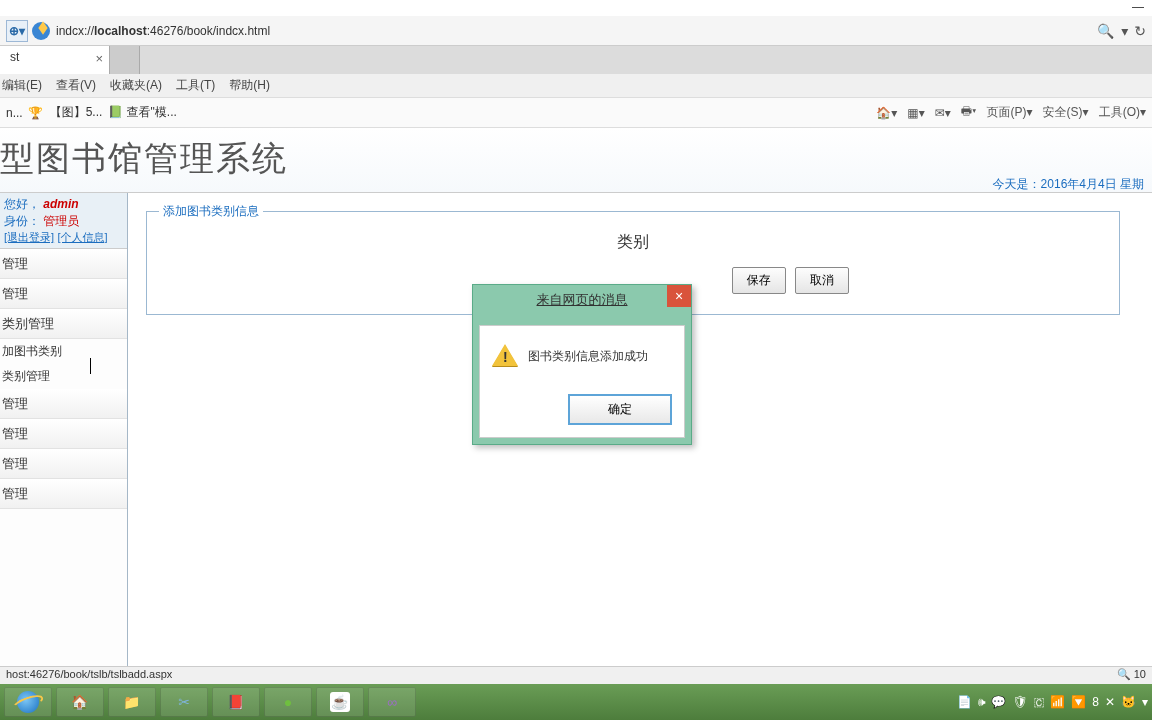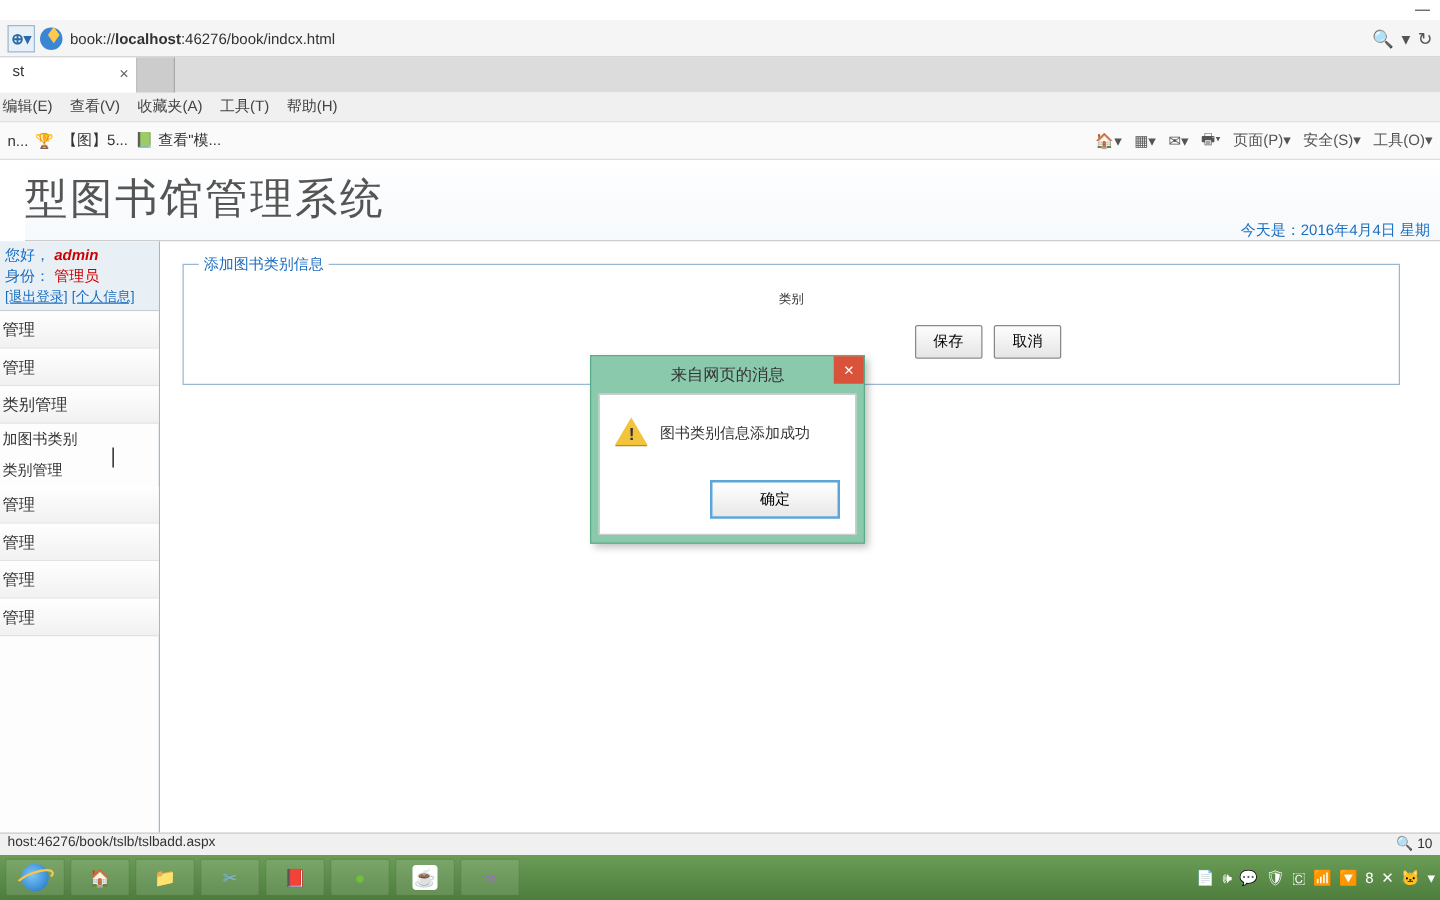--- a/index.html
+++ b/index.html
@@ -29,48 +29,48 @@
 .toolbar-row { height: 30px; background: #fafafa; border-bottom: 1px solid #ddd; display: flex; align-items: center; padding: 0 6px; }
 .toolbar-left { display: flex; align-items: center; gap: 6px; font-size: 12px; }
 .trophy { color: #d8a640; }
 .toolbar-right { margin-left: auto; display: flex; align-items: center; gap: 10px; color: #555; }
 .toolbar-right .tool-item { display: flex; align-items: center; gap: 2px; }
 
 
 .page { position: absolute; top: 128px; bottom: 50px; left: 0; right: 0; background: #fff; }
 
 
-.sys-header { border-bottom: 1px solid #ccc; background: linear-gradient(#fff, #f6f9fc); margin-left: 20px; }
+.sys-header { border-bottom: 1px solid #ccc; background: linear-gradient(#fff, #f6f9fc); }
 .sys-title { font-family: "SimSun", serif; font-size: 34px; color: #555; letter-spacing: 2px; padding: 8px 0 10px 0; }
 .date-line { position: absolute; right: 8px; top: 48px; font-size: 12px; color: #1b6dbf; }
 .date-line .dval { color: #1b6dbf; }
 
 
 .content-row { display: flex; height: calc(100% - 56px); }
 .sidebar { width: 128px; border-right: 1px solid #a5b7c7; background: #fdfdfd; }
 .welcome { padding: 3px 4px; border-bottom: 1px solid #ccc; background: #e8f0f6; }
 .welcome .admin { color: #c00; font-style: italic; font-weight: bold; }
 .welcome .role { color: #c00; }
 .welcome .links a { color: #1b6dbf; font-size: 11px; }
 .side-item { height: 30px; line-height: 30px; padding-left: 2px; border-bottom: 1px solid #e2e2e2; background: linear-gradient(#fff, #f1f1f1); font-size: 13px; color: #333; cursor: pointer; }
 .side-sub { padding: 4px 2px; font-size: 12px; color: #333; }
 
 
 .main { flex: 1; padding: 18px 0 0 18px; overflow: hidden; }
 .fieldset { border: 1px solid #9bb8d2; padding: 20px; position: relative; min-height: 90px; }
 .legend { position: absolute; top: -9px; left: 12px; background: #fff; padding: 0 4px; color: #1b6dbf; font-size: 12px; }
 .form-row { display: flex; align-items: center; justify-content: center; gap: 4px; }
-.form-row label { font-size: 10px; }
+.form-row label { font-size: 16px; }
 .form-row input[type=text] { width: 190px; height: 20px; border: 1px solid #888; padding: 0 3px; font-size: 12px; }
 .btn-row { text-align: right; margin-top: 14px; padding-right: 250px; }
 .btn { padding: 4px 14px; border: 1px solid #888; background: linear-gradient(#fdfdfd,#e5e5e5); font-size: 12px; cursor: pointer; margin-left: 6px; border-radius: 2px; }
 
 
 .dialog { position: absolute; left: 472px; top: 156px; width: 220px; background: #8bc9ad; border: 1px solid #5aab88; box-shadow: 3px 3px 6px rgba(0,0,0,.25); }
-.dialog-title { height: 30px; line-height: 30px; text-align: center; color: #333; font-size: 13px; position: relative; }
+.dialog-title { height: 40px; line-height: 30px; text-align: center; color: #333; font-size: 13px; position: relative; text-decoration: underline; }
 .dialog-close { position: absolute; right: 0; top: 0; width: 24px; height: 22px; background: #d9533b; color: #fff; text-align: center; line-height: 22px; cursor: pointer; font-size: 14px; }
 .dialog-body { background: #fff; margin: 0 6px 6px 6px; border: 1px solid #ccc; padding: 18px 12px 12px 12px; }
 .dialog-msg { display: flex; align-items: center; gap: 10px; margin-bottom: 26px; }
 .warn-icon { width: 26px; height: 24px; position: relative; }
 .warn-tri { width: 0; height: 0; border-left: 13px solid transparent; border-right: 13px solid transparent; border-bottom: 22px solid #f2c33b; position: absolute; top: 0; left: 0; filter: drop-shadow(0 1px 0 #b88c1a); }
 .warn-exc { position: absolute; top: 5px; left: 11px; color: #333; font-weight: bold; font-size: 14px; }
 .dialog-btn-row { text-align: right; }
 .dialog-btn { padding: 5px 38px; border: 2px solid #5da4d8; background: linear-gradient(#fff,#e8e8e8); font-size: 12px; cursor: pointer; }
 
 
@@ -92,21 +92,21 @@
 <body>
 
 <div class="window-ctrl">
   <span>—</span>
 </div>
 
 <div class="addr-bar">
   <div class="addr-btn">⊕▾</div>
   <span class="globe-icon"></span>
   <span class="url-text">
-    <span>book://</span><span class="bold">localhost</span><span>:46276/book/indcx.html</span>
+    <span>indcx://</span><span class="bold">localhost</span><span>:46276/book/indcx.html</span>
   </span>
   <div class="addr-right">
     <span>🔍</span>
     <span>▾</span>
     <span>↻</span>
   </div>
 </div>
 
 <div class="tab-row">
   <div class="tab">

